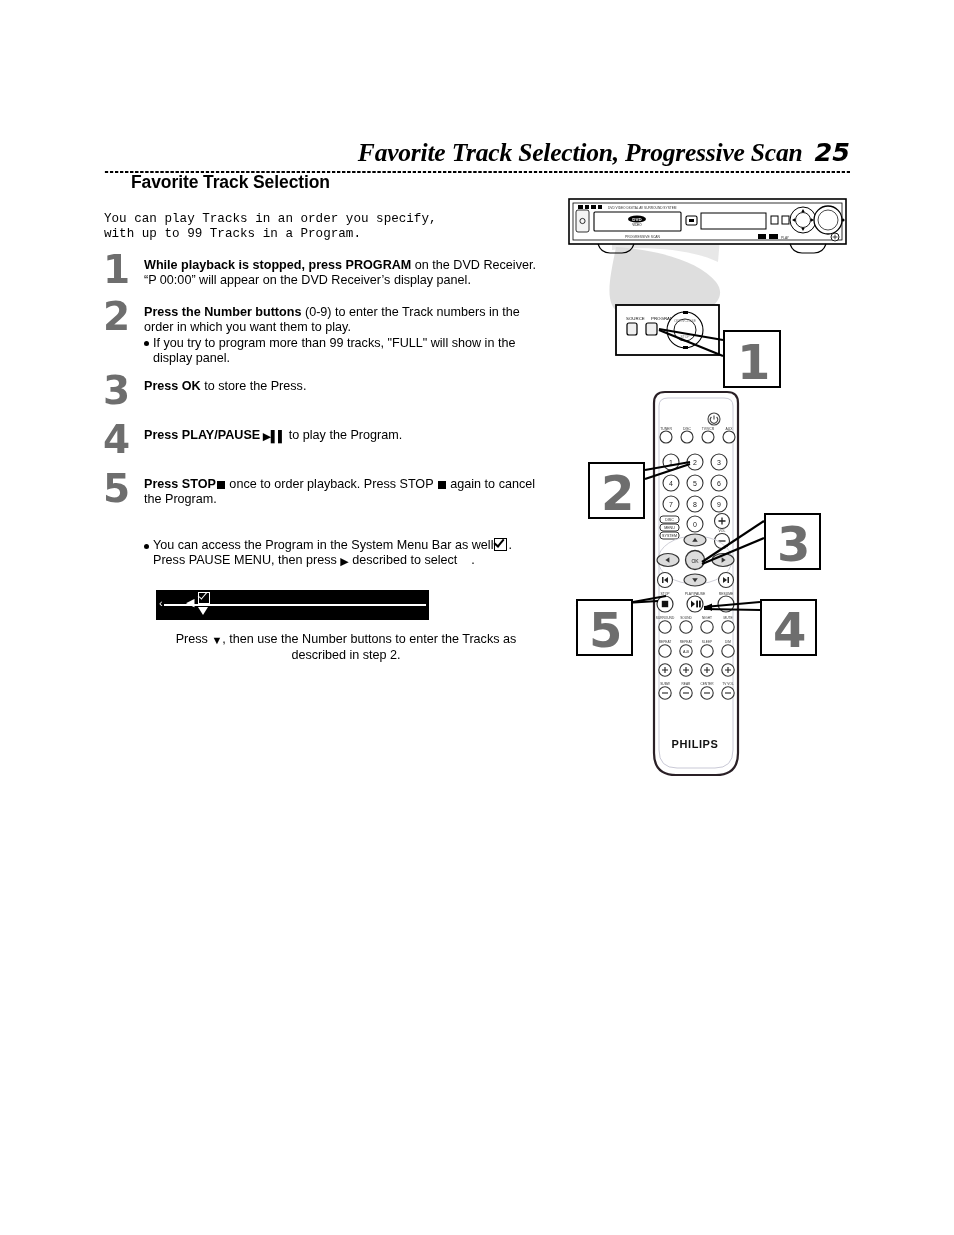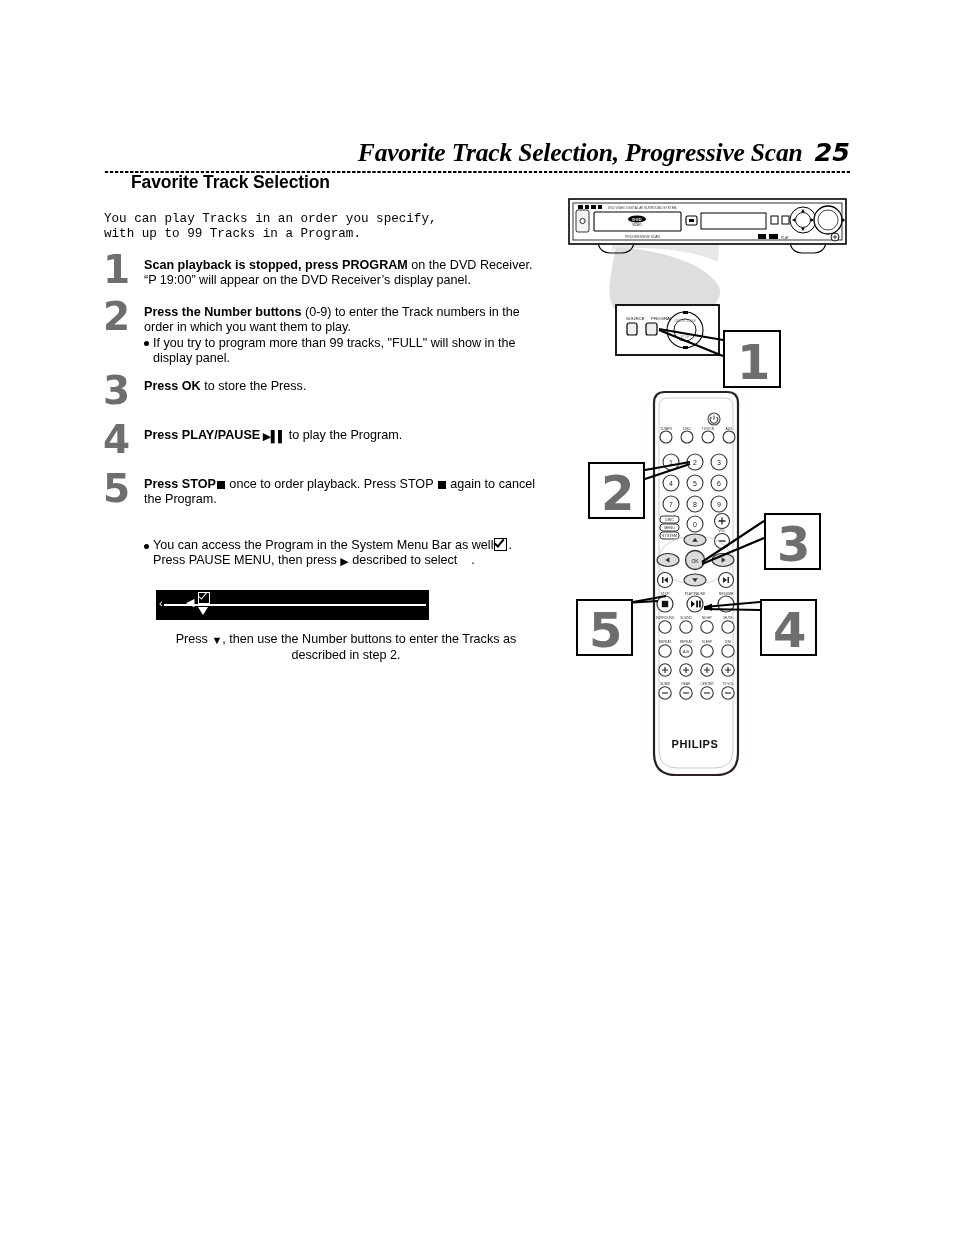--- a/index.html
+++ b/index.html
@@ -304,21 +304,21 @@
 <div id="page-header">
   <span class="title">Favorite Track Selection, Progressive Scan</span><span class="pagenum">25</span>
 </div>
 <div id="dotted-rule"></div>
 
 <div id="section-title">Favorite Track Selection</div>
 <div id="section-intro">You can play Tracks in an order you specify, with up to 99 Tracks in a Program.</div>
 
 <div class="step" id="step-1">
   <div class="num">1</div>
-  <div class="body"><b>Scan playback is stopped, press PROGRAM</b><span> on the DVD Receiver. “P 19:00” will appear on the DVD Receiver’s display panel.</span></div>
+  <div class="body"><b>While playback is stopped, press PROGRAM</b><span> on the DVD Receiver. “P 00:00” will appear on the DVD Receiver’s display panel.</span></div>
 </div>
 
 <div class="step" id="step-2">
   <div class="num">2</div>
   <div class="body"><b>Press the Number buttons</b><span> (0-9) to enter the Track numbers in the order in which you want them to play.</span></div>
   <div class="sub">If you try to program more than 99 tracks, "FULL" will show in the display panel.</div>
 </div>
 
 <div class="step" id="step-3">
   <div class="num">3</div>

